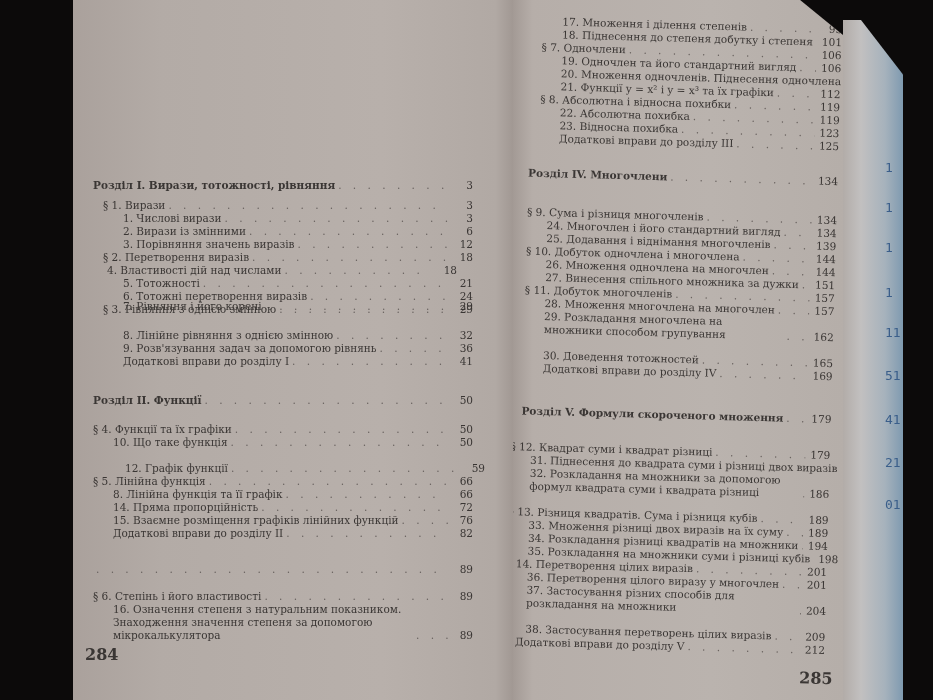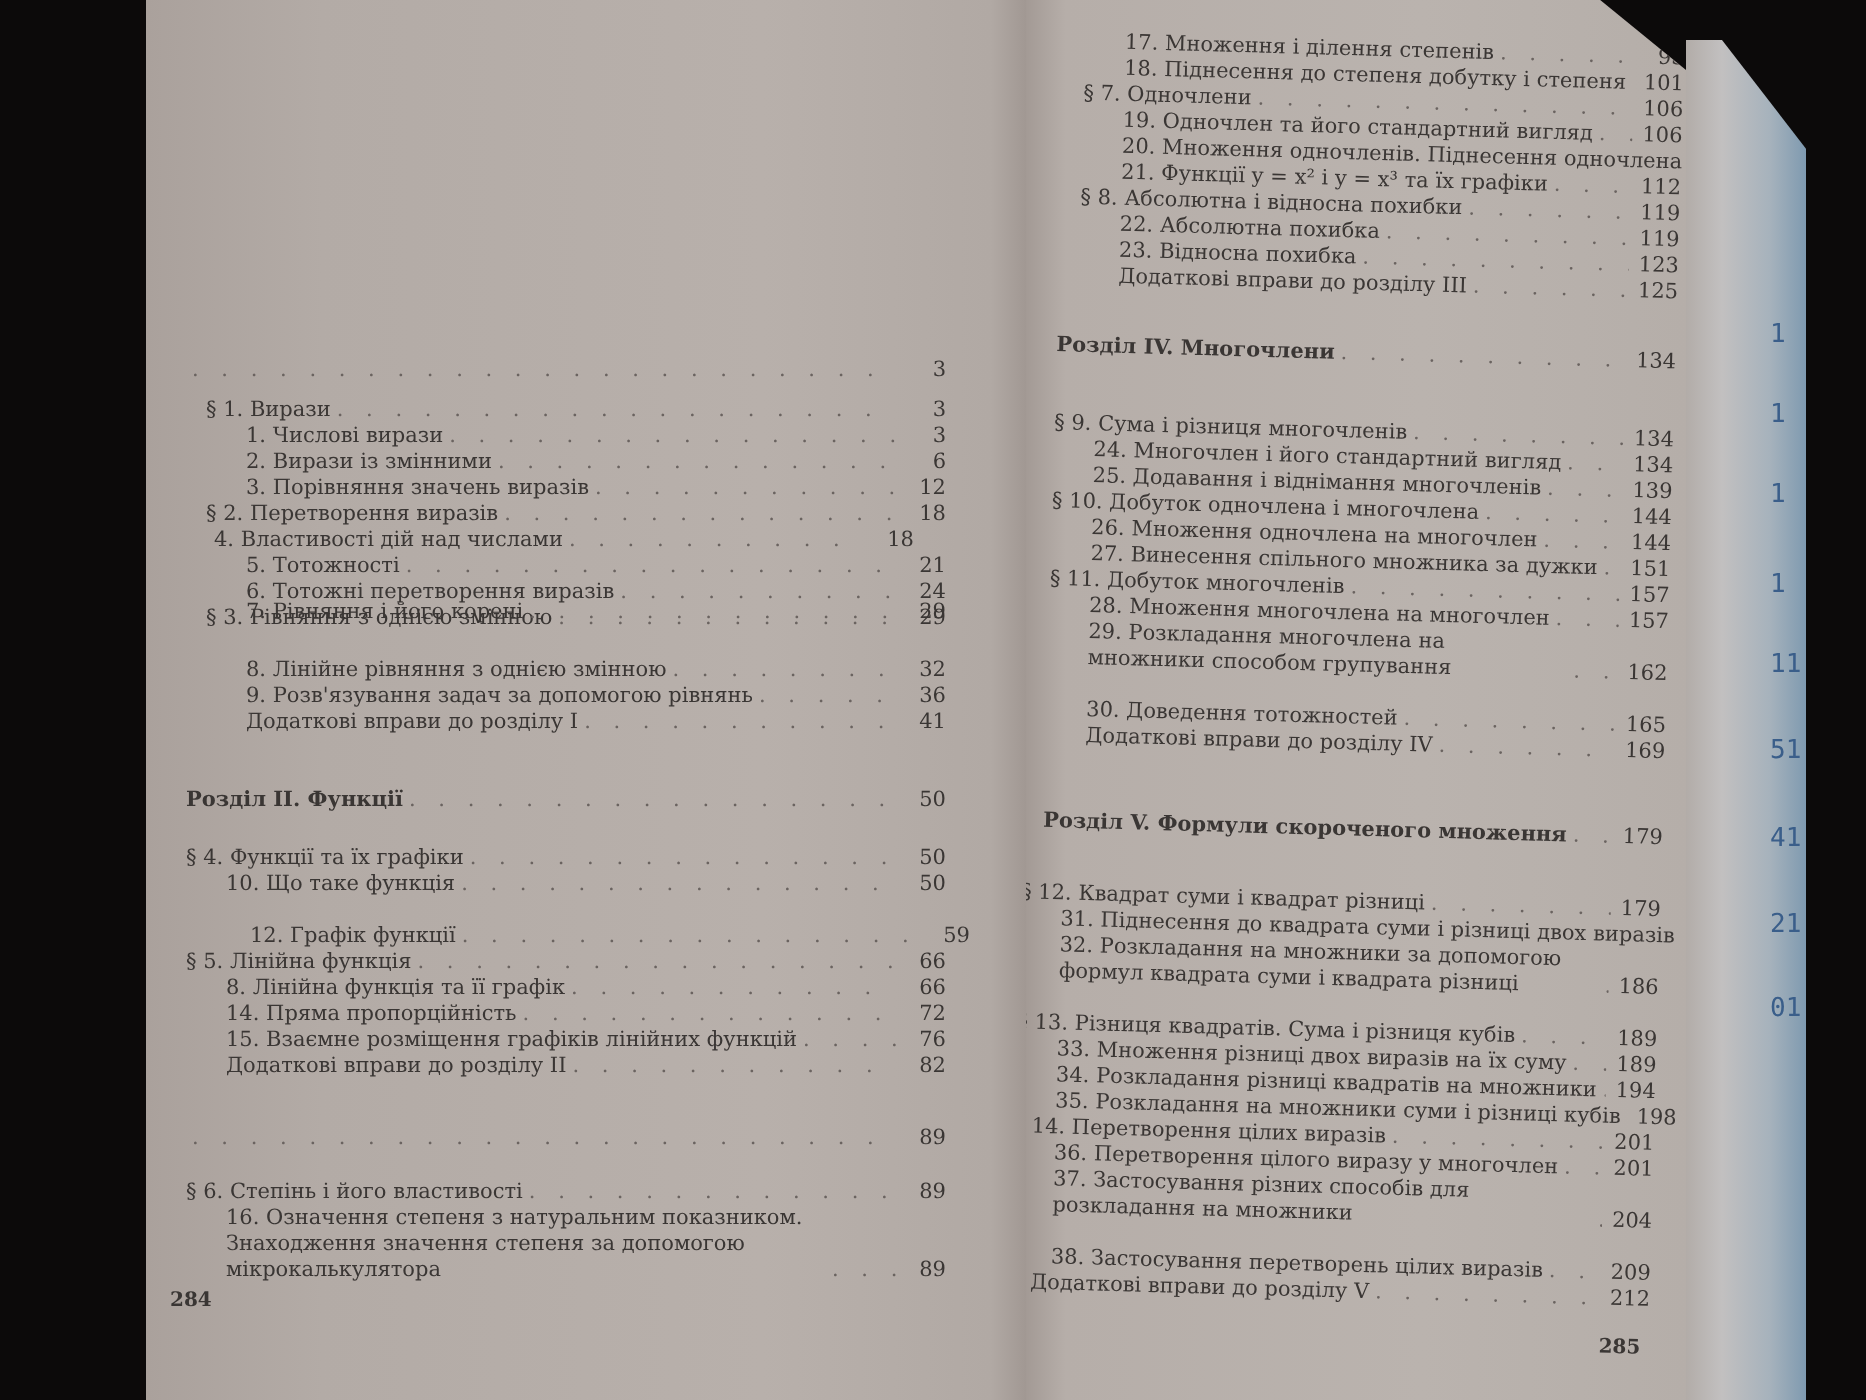--- a/index.html
+++ b/index.html
@@ -37,29 +37,30 @@
     position:absolute; display:flex; align-items:flex-end; white-space:nowrap;
     font-size:10.5px; line-height:13px; height:13px;
   }
   .row .label { flex:0 0 auto; }
   .row .dots { flex:1 1 auto; overflow:hidden; color:#6a6360; letter-spacing:4px; margin:0 3px; }
   .row .dots::after { content:". . . . . . . . . . . . . . . . . . . . . . . . . . . . . . . . . . . . . . . . . . . . . . . . . . . . . . . . . . . . ."; }
   .row .num { flex:0 0 auto; width:22px; text-align:right; }
   .row.chapter .label { font-weight:bold; }
   .row.wrap { height:auto; align-items:flex-end; }
   .row.wrap .label { white-space:normal; width:300px; }
-  .page-num { position:absolute; font-size:10px; font-weight:bold; color:#3a3634; }
+  .page-num { position:absolute; font-size:16px; font-weight:bold; color:#3a3634; }
   .right-content { transform:rotate(1.6deg); transform-origin:0 0; }
 </style>
 </head>
 <body>
 
 <div class="page page-left">
 
   <div class="row chapter" style="left:20px;width:380px;top:179px">
+    <span class="label">Розділ I. Вирази, тотожності, рівняння</span>
       <span class="dots"></span>
       <span class="num">3</span>
   </div>
   <div class="row section" style="left:30px;width:370px;top:199px">
     <span class="label">§ 1. Вирази</span>
       <span class="dots"></span>
       <span class="num">3</span>
   </div>
   <div class="row item" style="left:50px;width:350px;top:212px">
     <span class="label">1. Числові вирази</span>

